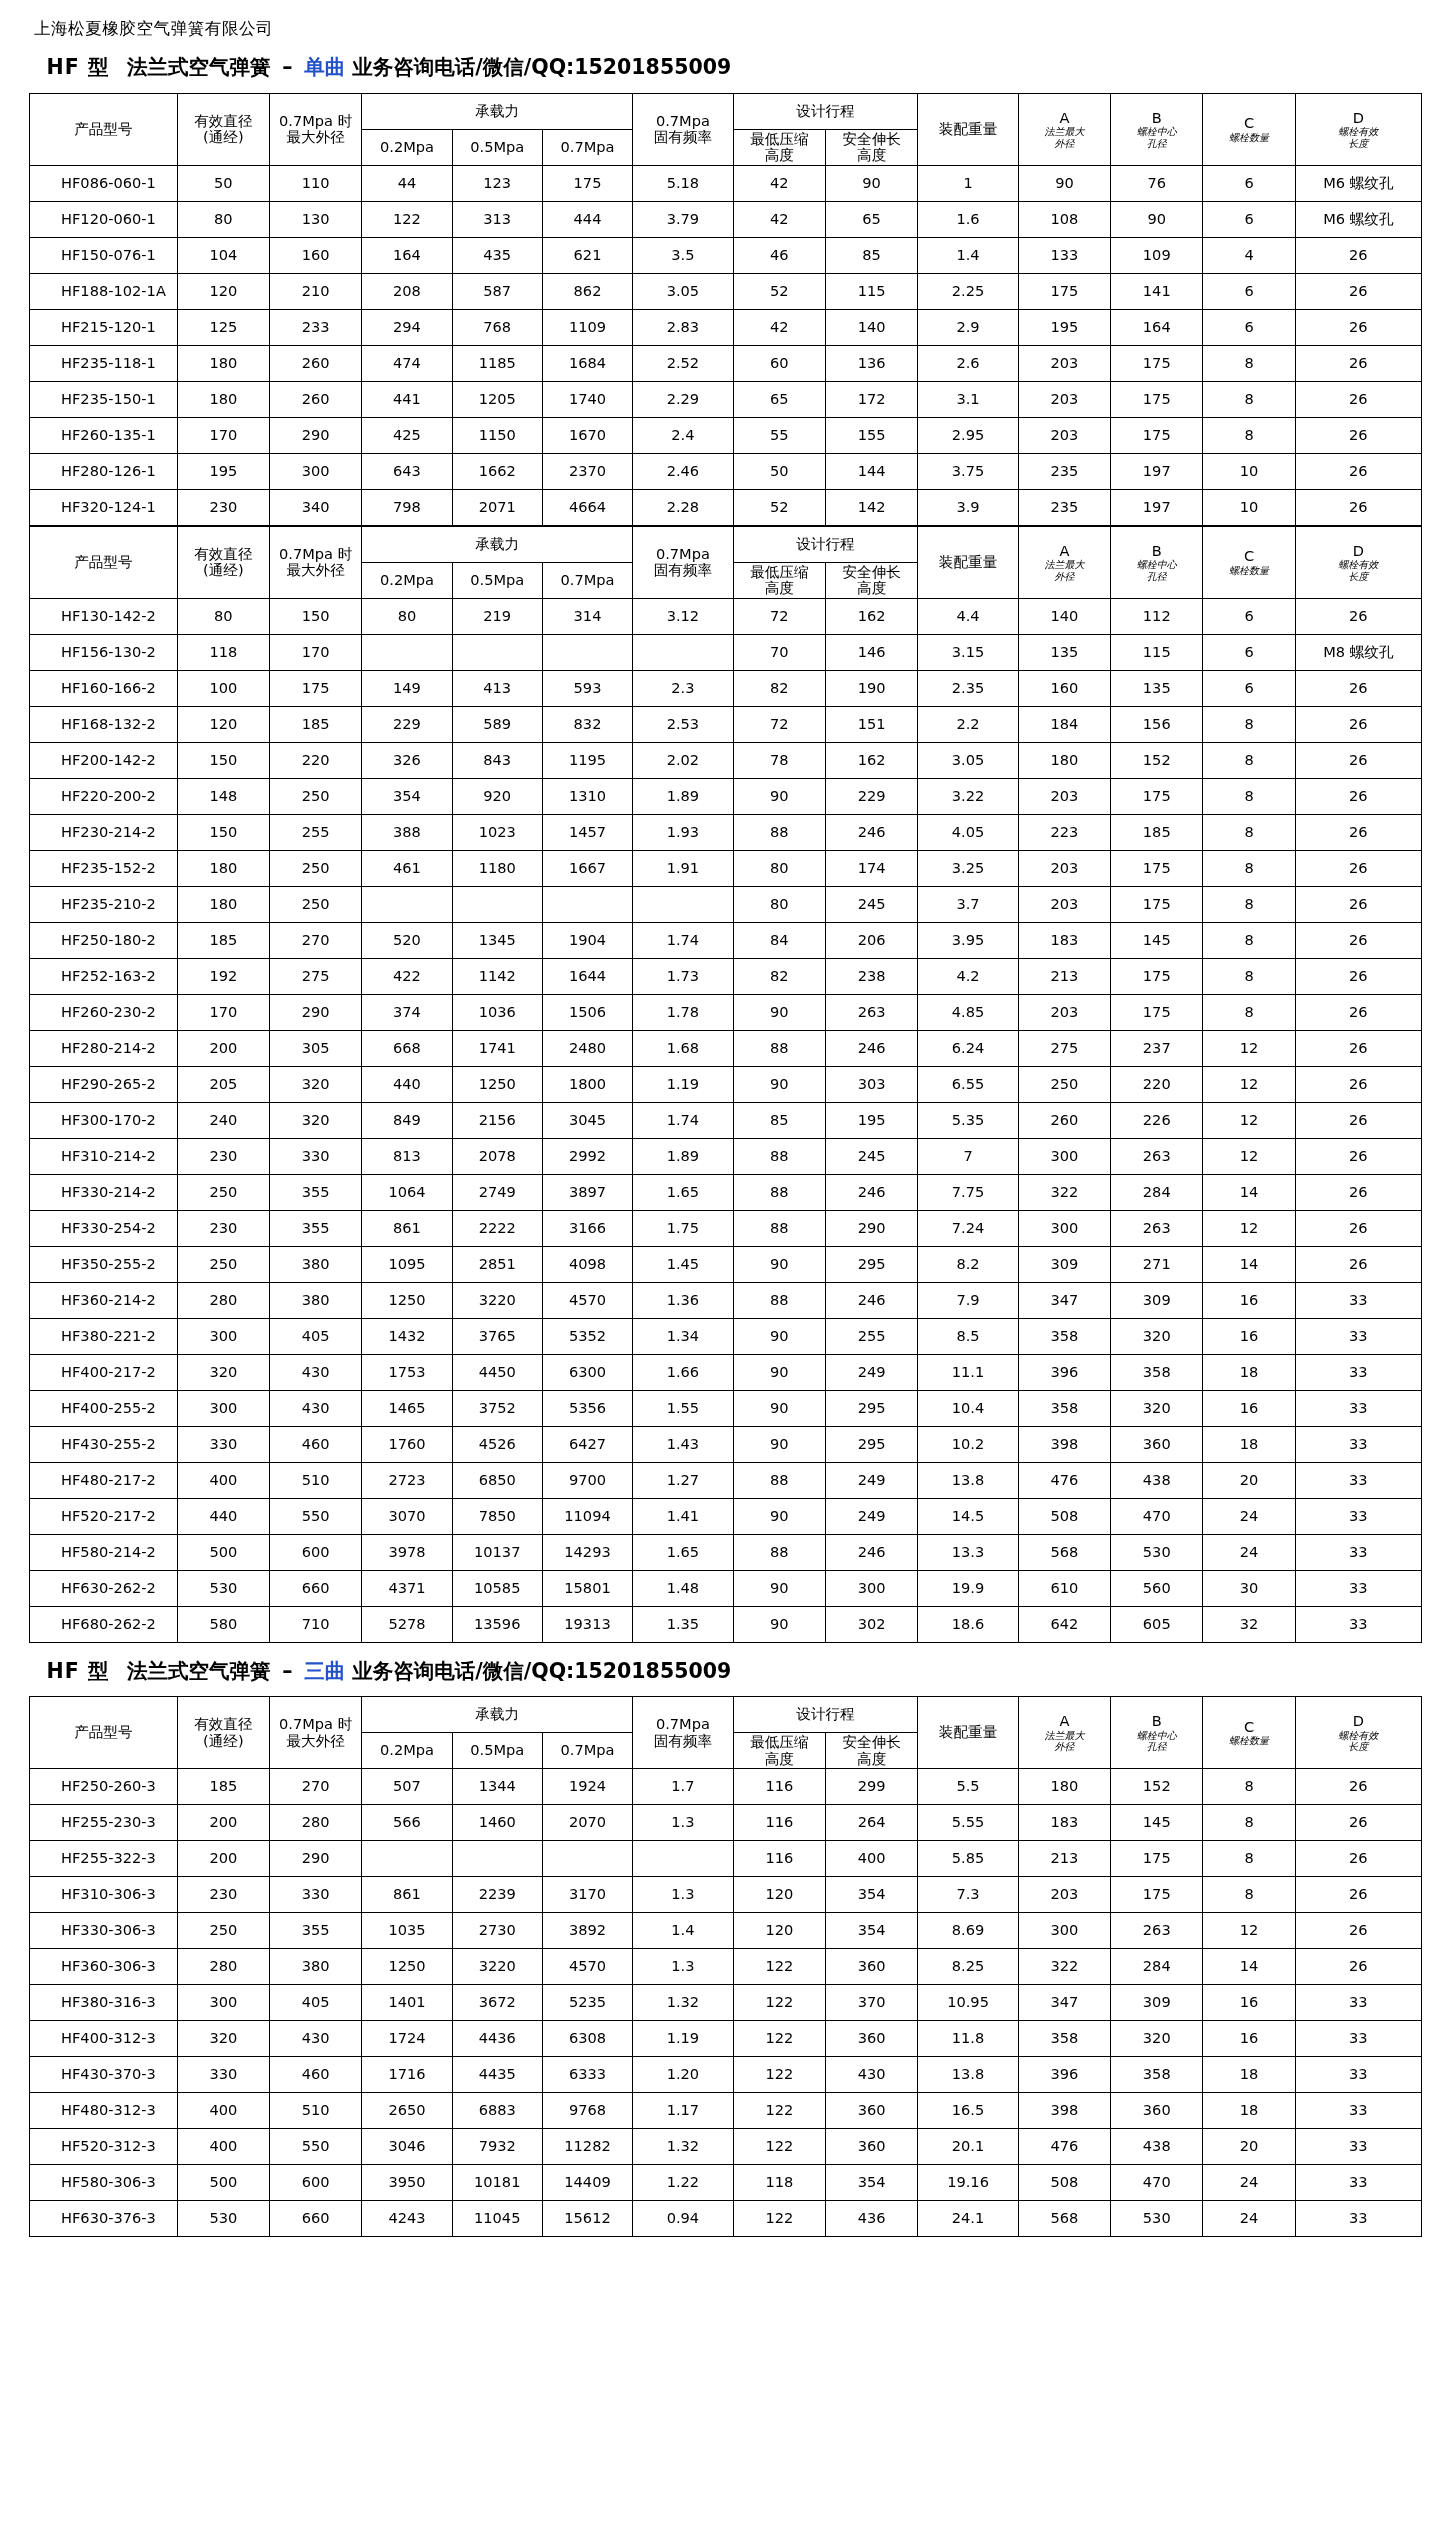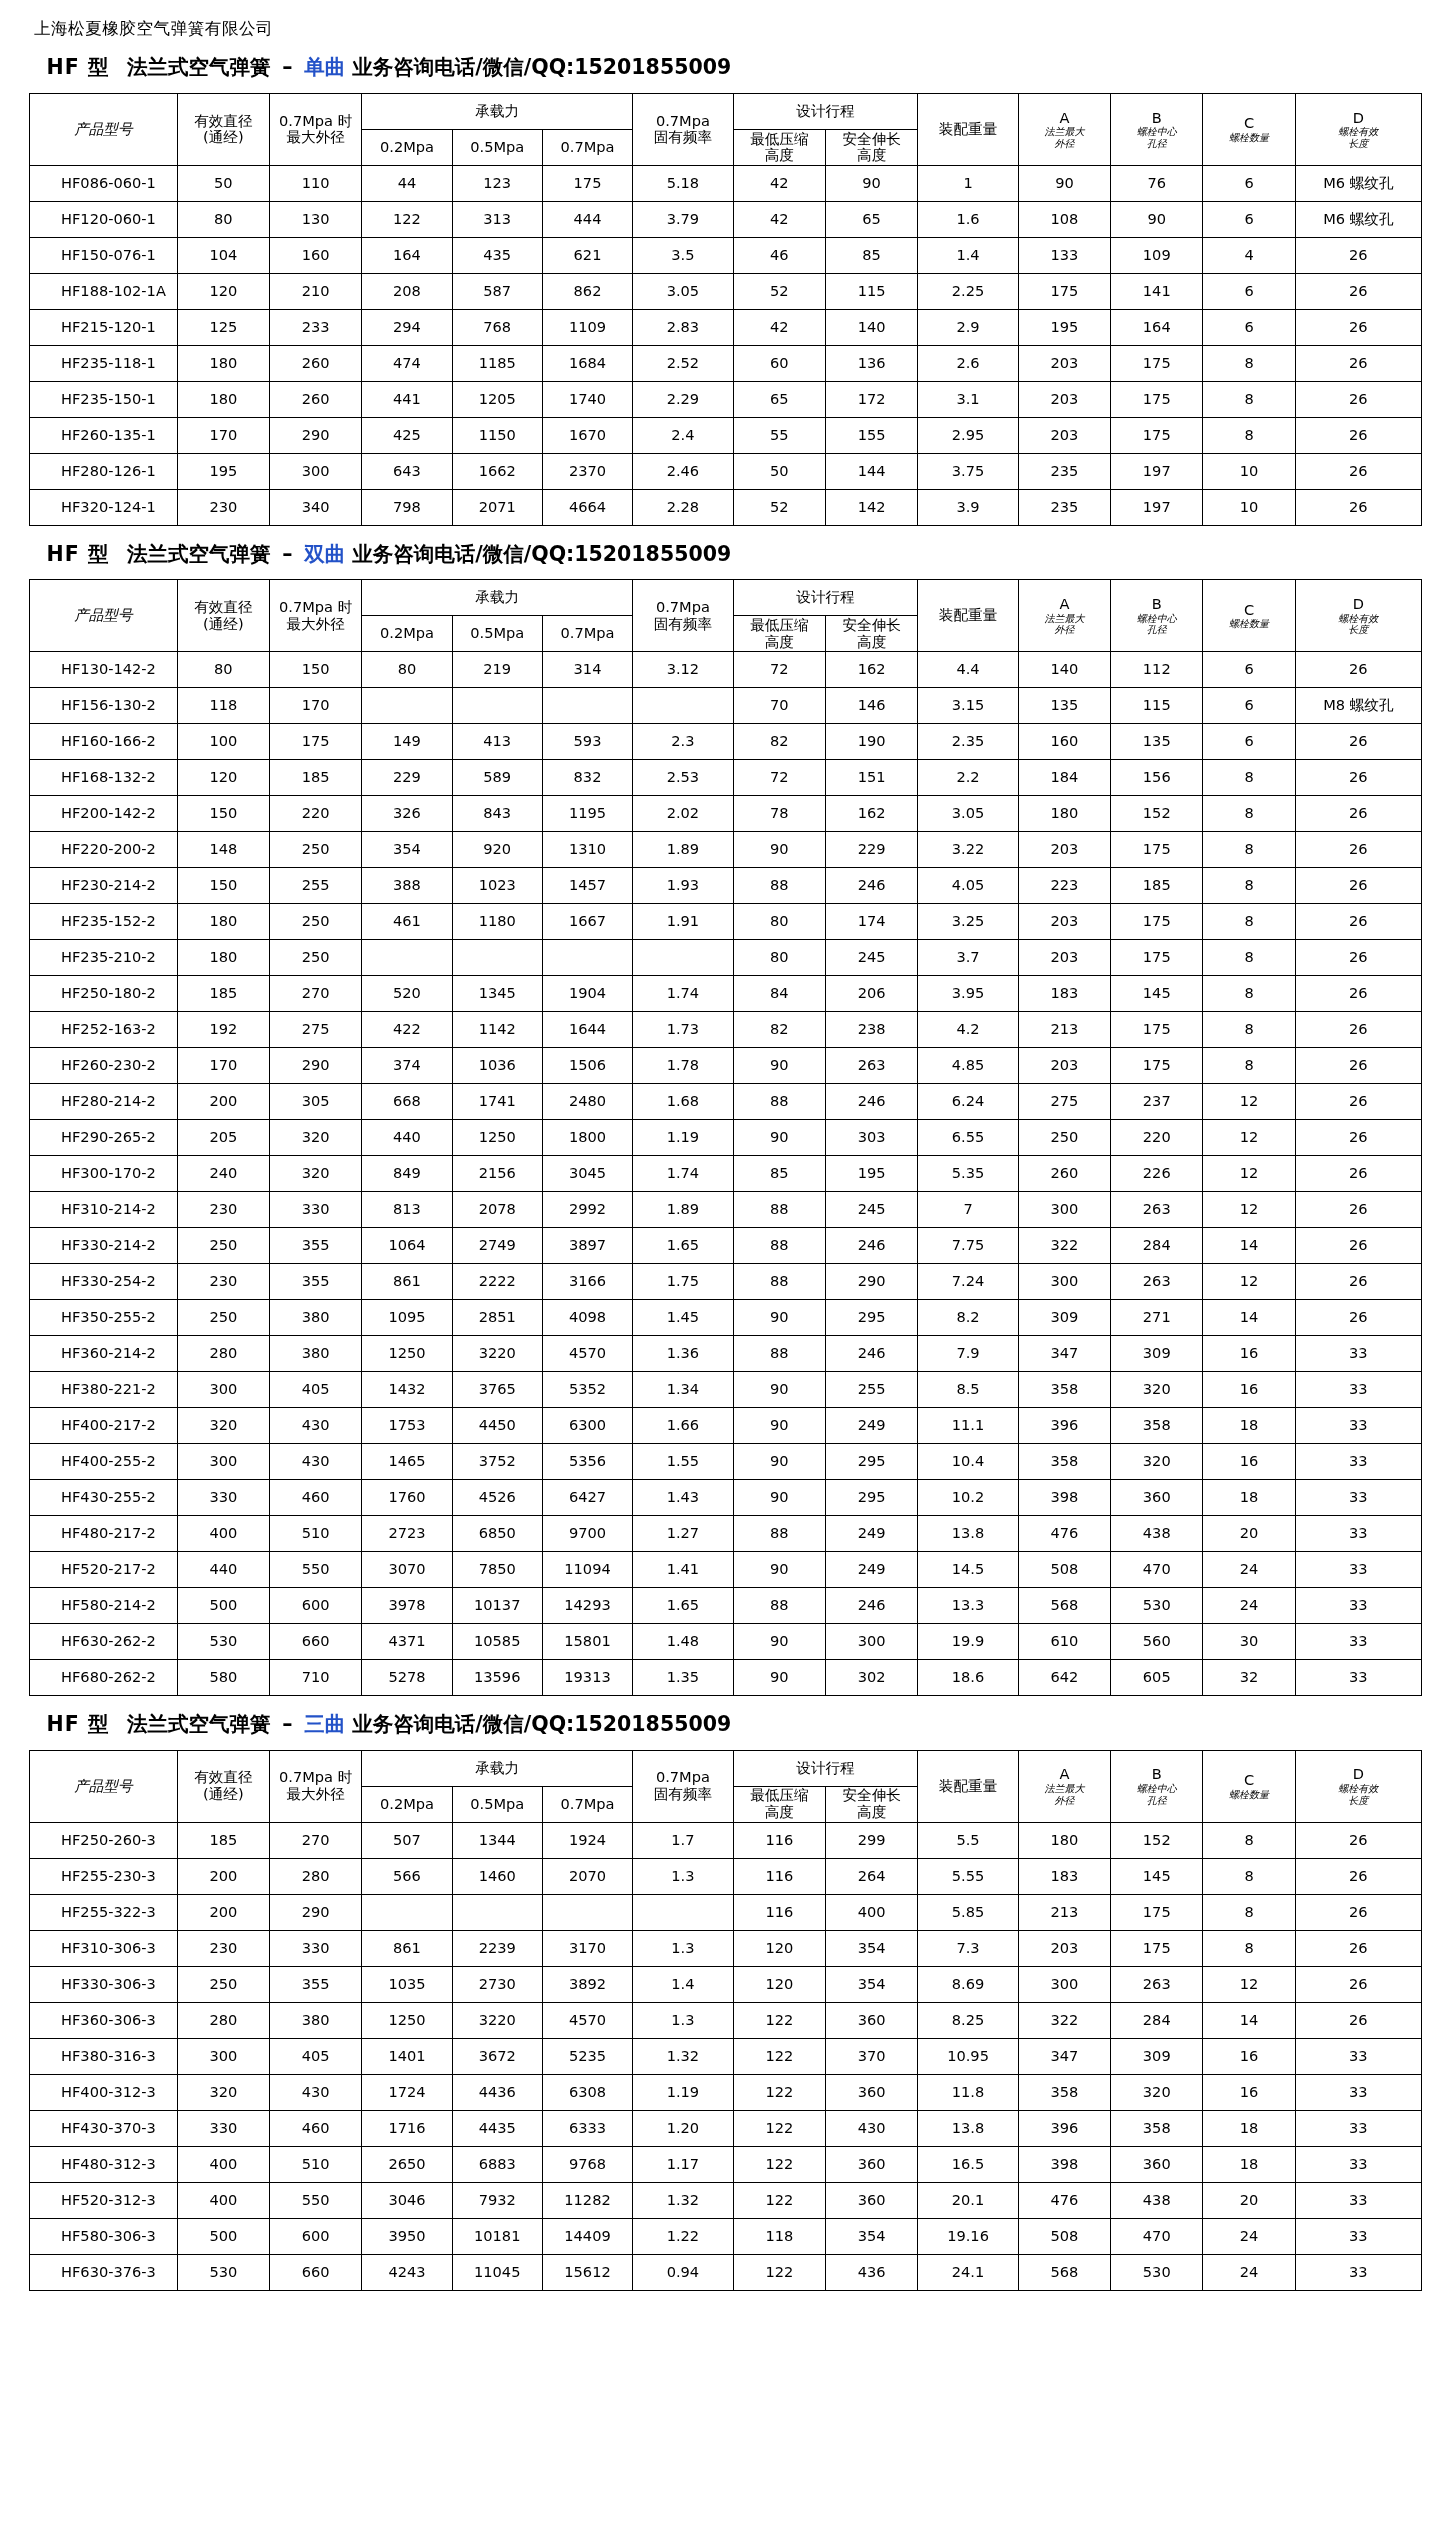--- a/index.html
+++ b/index.html
@@ -63,21 +63,20 @@
   table.spec td.model {
     text-align: left;
     padding-left: 31px;
     font-size: 14.6px;
   }
   table.spec th {
     font-weight: normal;
   }
   th.hdr-model {
     font-size: 16.6px;
-    font-style: italic;
     text-align: left;
     padding-left: 13.7px;
     margin-left: 20px;
   }
   th.two-line {
     line-height: 1.45;
   }
   .hrow1 td, .hrow1 th { height: 29px; }
   .cell-sub {
     display: block;
@@ -314,21 +313,20 @@
             <td>52</td>
             <td>142</td>
             <td>3.9</td>
             <td>235</td>
             <td>197</td>
             <td>10</td>
             <td>26</td>
           </tr>
         </tbody>
       </table>
-      <div class="section-title"><span class="hf">HF 型</span><span class="sp"></span><span>法兰式空气弹簧</span><span class="dash">–</span><span class="curve">双曲</span><span> </span><span>业务咨询电话/微信/QQ:15201855009</span></div>
       <table class="spec">
         <colgroup>
           <col class="c-model">
           <col class="c-dia">
           <col class="c-out">
           <col class="c-l1">
           <col class="c-l2">
           <col class="c-l3">
           <col class="c-freq">
           <col class="c-s1">

